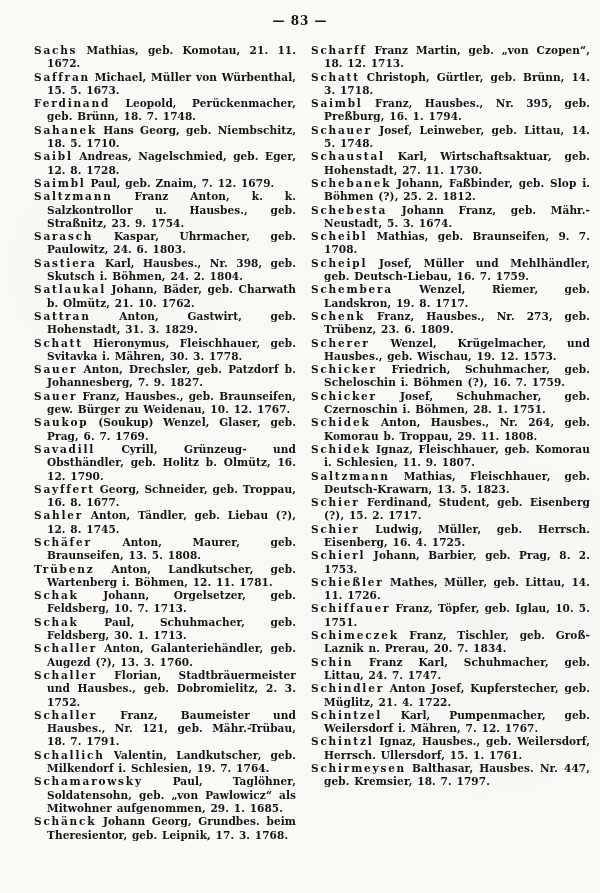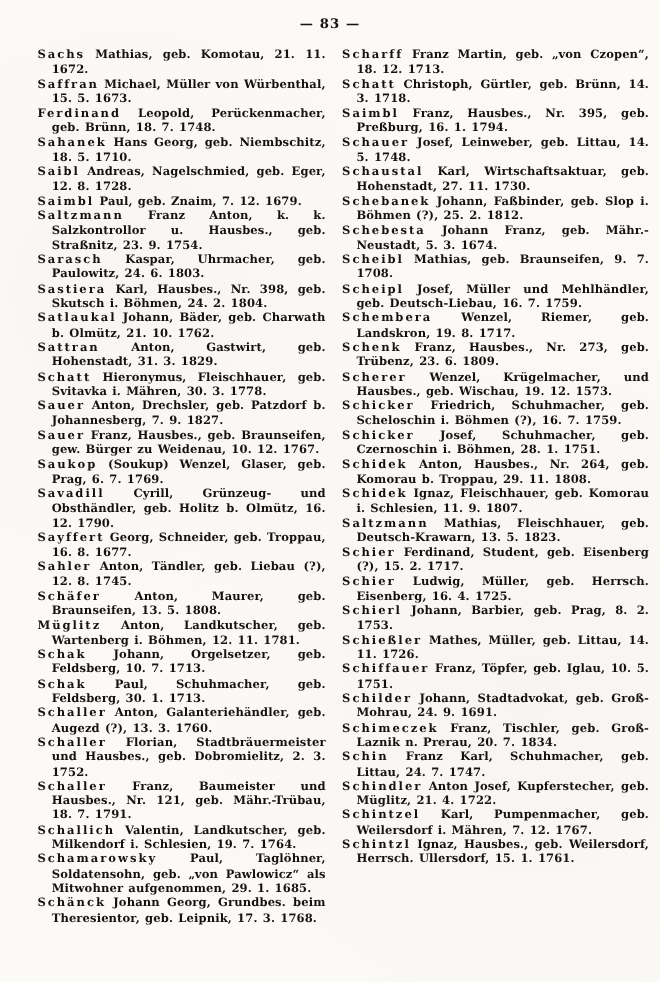--- a/index.html
+++ b/index.html
@@ -96,21 +96,21 @@
   <p class="entry"><span class="surname">Saukop</span><span class="entry-rest"> (Soukup) Wenzel, Glaser, geb. Prag, 6. 7. 1769.</span></p>
 
   <p class="entry"><span class="surname">Savadill</span><span class="entry-rest"> Cyrill, Grünzeug- und Obsthändler, geb. Holitz b. Olmütz, 16. 12. 1790.</span></p>
 
   <p class="entry"><span class="surname">Sayffert</span><span class="entry-rest"> Georg, Schneider, geb. Troppau, 16. 8. 1677.</span></p>
 
   <p class="entry"><span class="surname">Sahler</span><span class="entry-rest"> Anton, Tändler, geb. Liebau (?), 12. 8. 1745.</span></p>
 
   <p class="entry"><span class="surname">Schäfer</span><span class="entry-rest"> Anton, Maurer, geb. Braunseifen, 13. 5. 1808.</span></p>
 
-  <p class="entry"><span class="surname">Müglitz</span><span class="entry-rest"> Anton, Landkutscher, geb. Wartenberg i. Böhmen, 12. 11. 1781.</span></p>
+  <p class="entry"><span class="surname">Trübenz</span><span class="entry-rest"> Anton, Landkutscher, geb. Wartenberg i. Böhmen, 12. 11. 1781.</span></p>
 
   <p class="entry"><span class="surname">Schak</span><span class="entry-rest"> Johann, Orgelsetzer, geb. Feldsberg, 10. 7. 1713.</span></p>
 
   <p class="entry"><span class="surname">Schak</span><span class="entry-rest"> Paul, Schuhmacher, geb. Feldsberg, 30. 1. 1713.</span></p>
 
   <p class="entry"><span class="surname">Schaller</span><span class="entry-rest"> Anton, Galanteriehändler, geb. Augezd (?), 13. 3. 1760.</span></p>
 
   <p class="entry"><span class="surname">Schaller</span><span class="entry-rest"> Florian, Stadtbräuermeister und Hausbes., geb. Dobromielitz, 2. 3. 1752.</span></p>
 
   <p class="entry"><span class="surname">Schaller</span><span class="entry-rest"> Franz, Baumeister und Hausbes., Nr. 121, geb. Mähr.-Trübau, 18. 7. 1791.</span></p>
@@ -161,28 +161,28 @@
   <p class="entry"><span class="surname">Schier</span><span class="entry-rest"> Ferdinand, Student, geb. Eisenberg (?), 15. 2. 1717.</span></p>
 
   <p class="entry"><span class="surname">Schier</span><span class="entry-rest"> Ludwig, Müller, geb. Herrsch. Eisenberg, 16. 4. 1725.</span></p>
 
   <p class="entry"><span class="surname">Schierl</span><span class="entry-rest"> Johann, Barbier, geb. Prag, 8. 2. 1753.</span></p>
 
   <p class="entry"><span class="surname">Schießler</span><span class="entry-rest"> Mathes, Müller, geb. Littau, 14. 11. 1726.</span></p>
 
   <p class="entry"><span class="surname">Schiffauer</span><span class="entry-rest"> Franz, Töpfer, geb. Iglau, 10. 5. 1751.</span></p>
 
-  <p class="entry"><span class="surname">Schilder</span><span class="entry-rest"> Johann, Stadtadvokat, geb. Groß-Mohrau, 24. 9. 1691.</span></p>
 
   <p class="entry"><span class="surname">Schimeczek</span><span class="entry-rest"> Franz, Tischler, geb. Groß-Laznik n. Prerau, 20. 7. 1834.</span></p>
 
   <p class="entry"><span class="surname">Schin</span><span class="entry-rest"> Franz Karl, Schuhmacher, geb. Littau, 24. 7. 1747.</span></p>
 
   <p class="entry"><span class="surname">Schindler</span><span class="entry-rest"> Anton Josef, Kupferstecher, geb. Müglitz, 21. 4. 1722.</span></p>
 
 
   <p class="entry"><span class="surname">Schintzel</span><span class="entry-rest"> Karl, Pumpenmacher, geb. Weilersdorf i. Mähren, 7. 12. 1767.</span></p>
 
   <p class="entry"><span class="surname">Schintzl</span><span class="entry-rest"> Ignaz, Hausbes., geb. Weilersdorf, Herrsch. Ullersdorf, 15. 1. 1761.</span></p>
 
+  <p class="entry"><span class="surname">Schirmeysen</span><span class="entry-rest"> Balthasar, Hausbes. Nr. 447, geb. Kremsier, 18. 7. 1797.</span></p>
 </div>
   </div>
 </div>
 
 </body></html>

